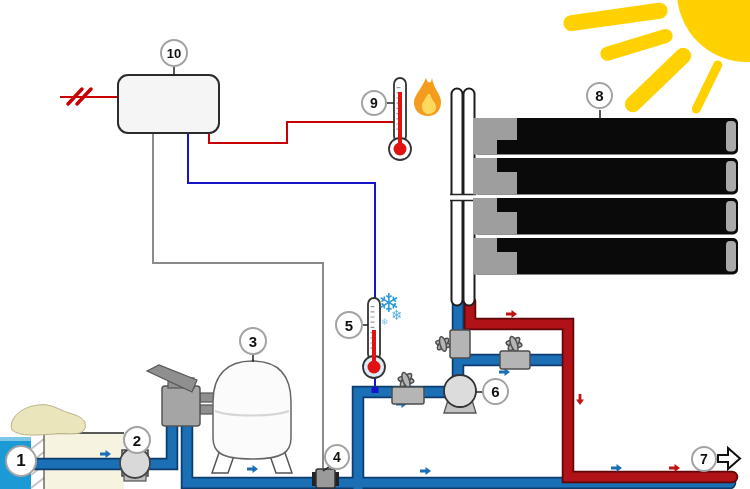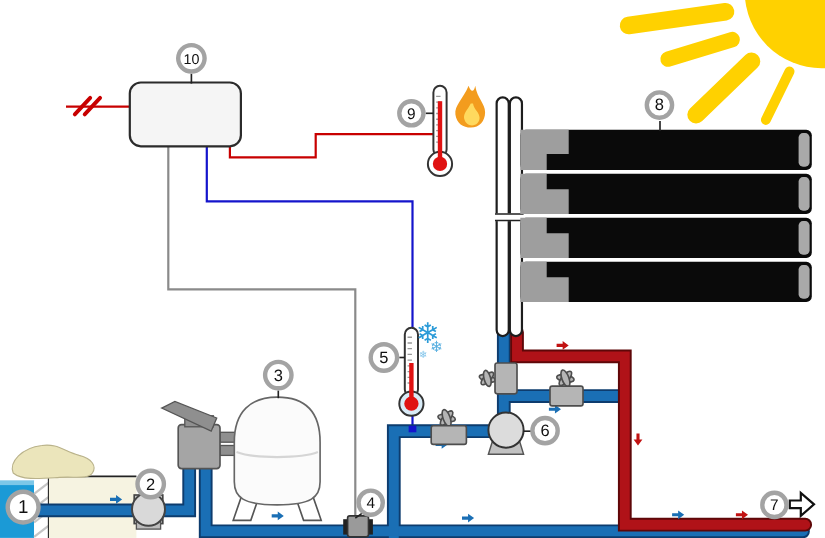--- a/index.html
+++ b/index.html
@@ -14,22 +14,22 @@
   .cap-round{stroke-linecap:round}
   .manifold-o{stroke:#1d1d1d;stroke-width:13;fill:none;stroke-linecap:round}
   .manifold-i{stroke:#ffffff;stroke-width:9;fill:none;stroke-linecap:round}
   .wire-gray{stroke:var(--wire-sensor,#8A8A8A);stroke-width:2;fill:none}
   .wire-blue{stroke:var(--wire-probe,#1414CC);stroke-width:2;fill:none}
   .wire-red{stroke:var(--wire-power,#C80000);stroke-width:2;fill:none}
   .leader{stroke:#222;stroke-width:1.5}
   .metal{fill:#B5B5B5;stroke:#4d4d4d;stroke-width:1.5}
   .metal-dk{fill:#8F8F8F;stroke:#555;stroke-width:1.2}
   .outline-dark{stroke:#333;stroke-width:1.8;fill:#fff}
-  .label-circle{position:absolute;background:#fff;border:4px solid #a3a3a3;border-radius:50%;
-    display:flex;align-items:center;justify-content:center;font-weight:normal;color:#111;
+  .label-circle{position:absolute;background:#fff;border:2px solid #a3a3a3;border-radius:50%;
+    display:flex;align-items:center;justify-content:center;font-weight:bold;color:#111;
     box-sizing:border-box;z-index:5;}
   .snow{position:absolute;z-index:4;line-height:1;}
 </style>
 </head>
 <body>
 
 <div id="stage">
 
 <svg width="750" height="489" viewBox="0 0 750 489">
 

